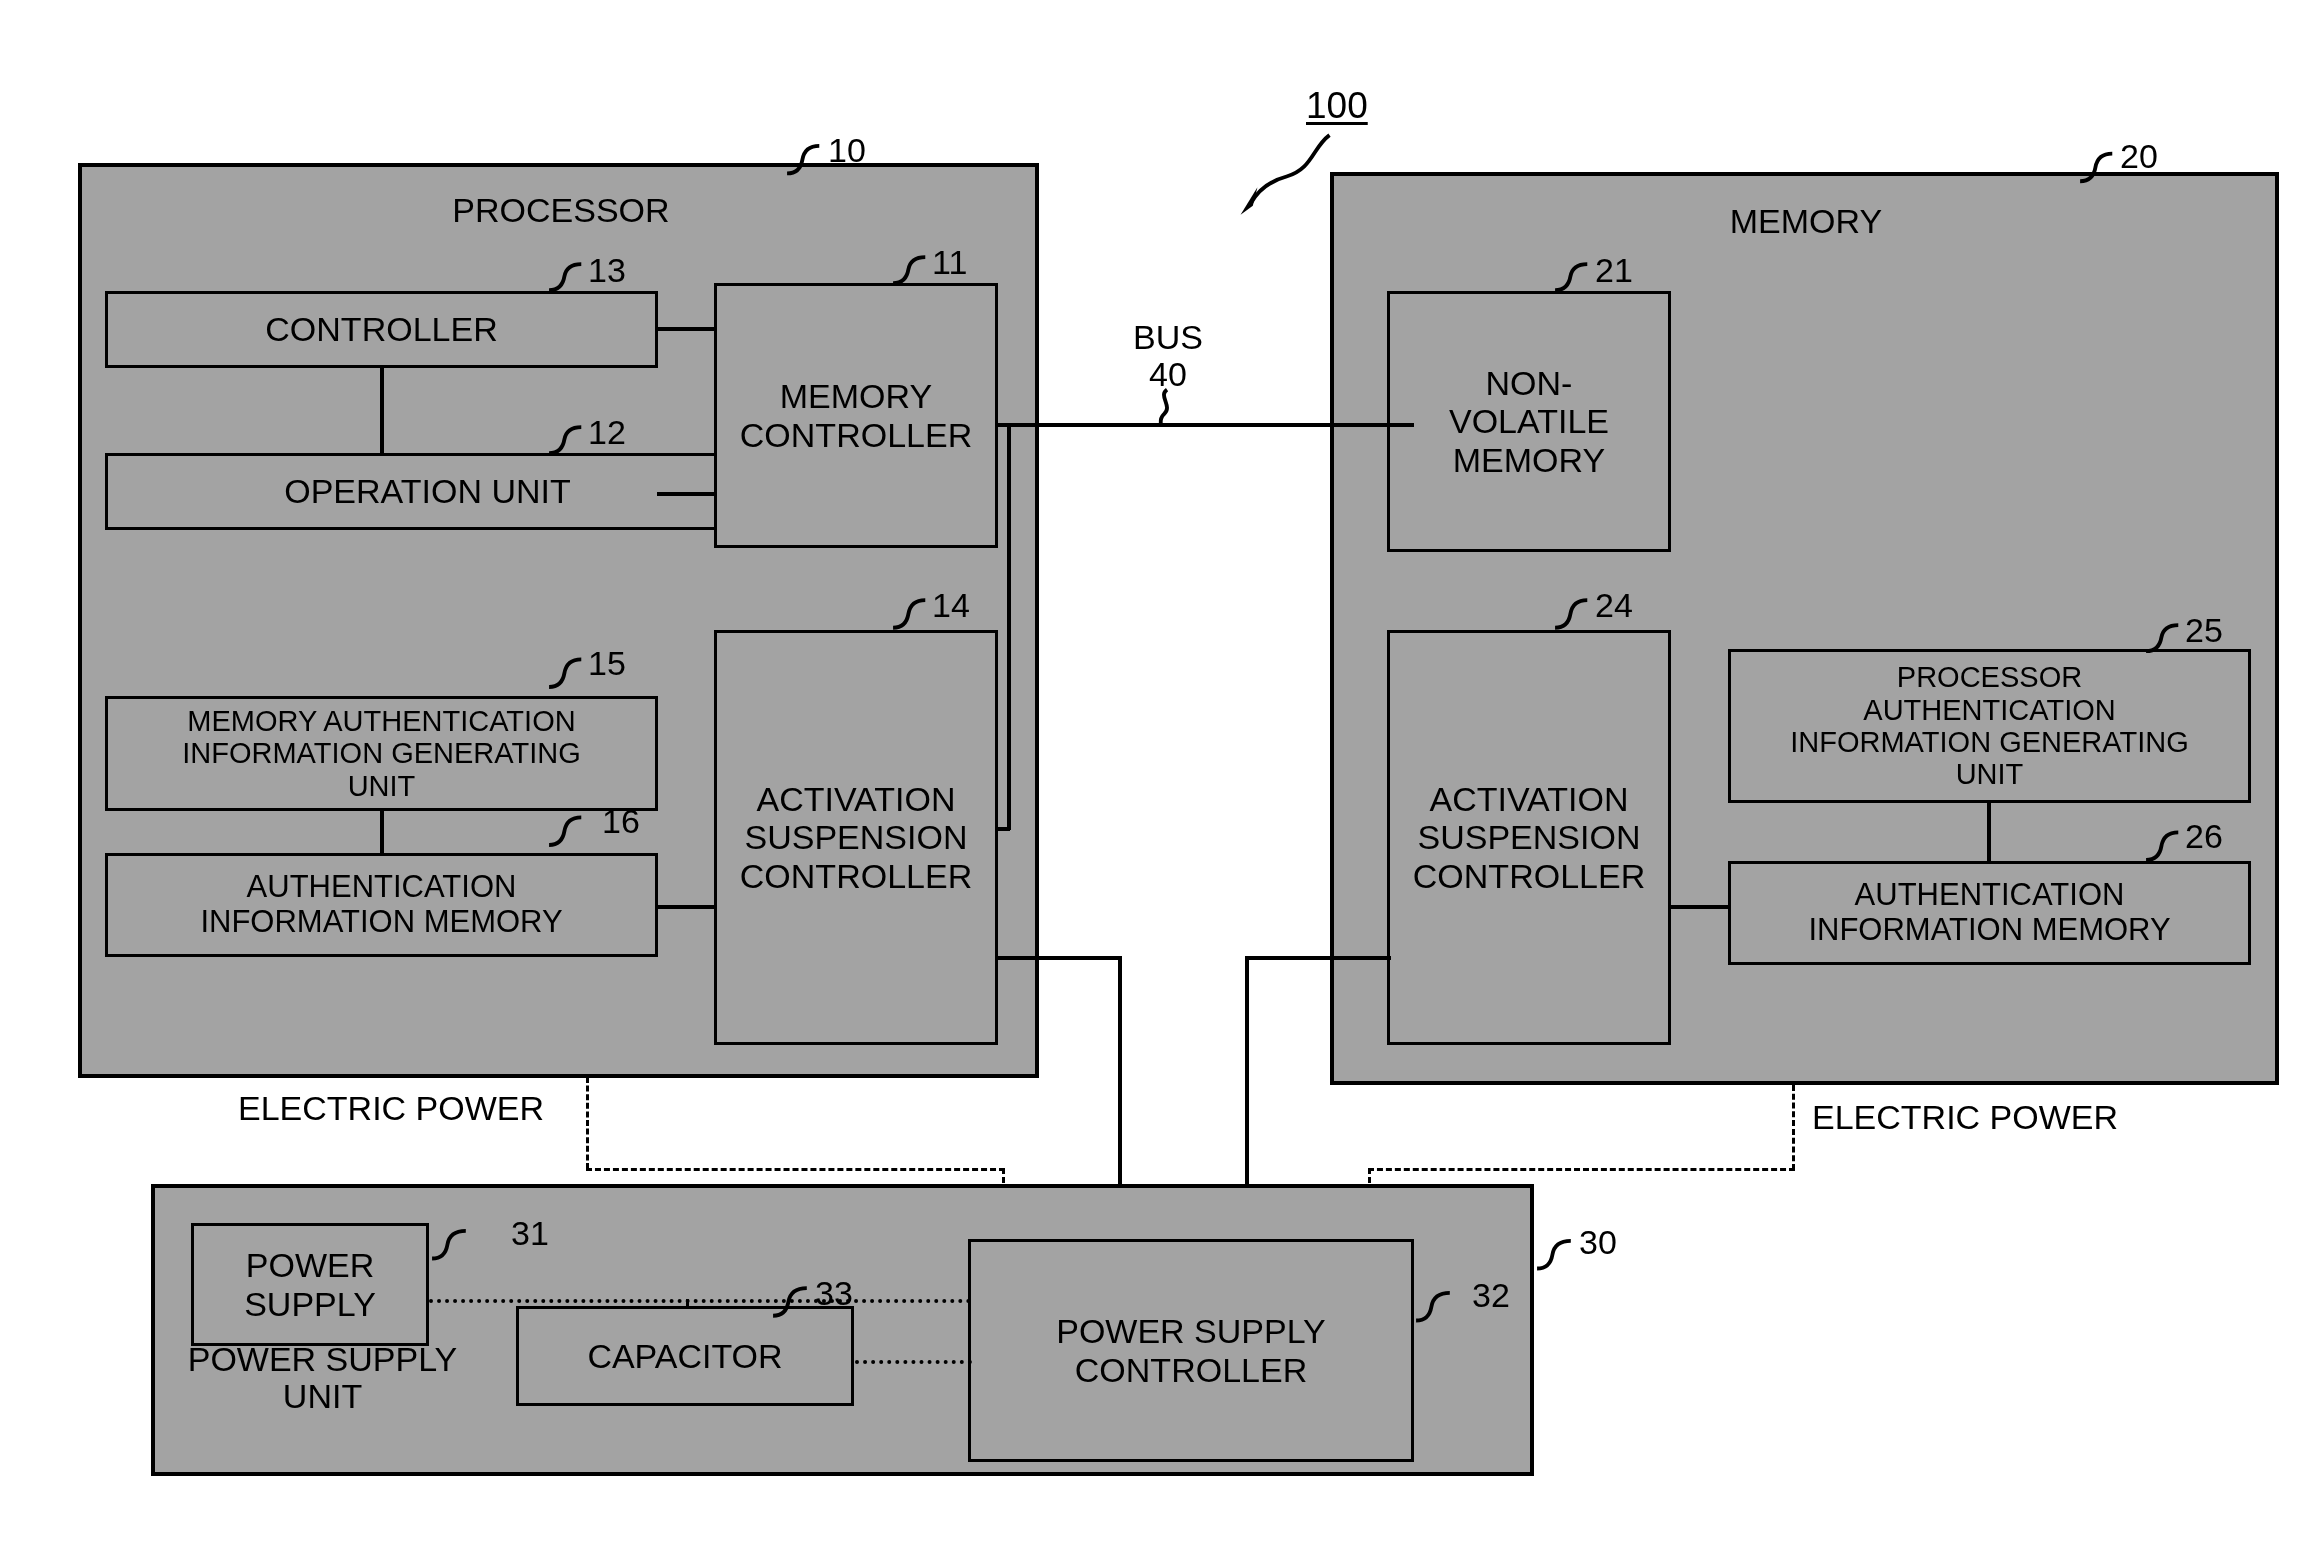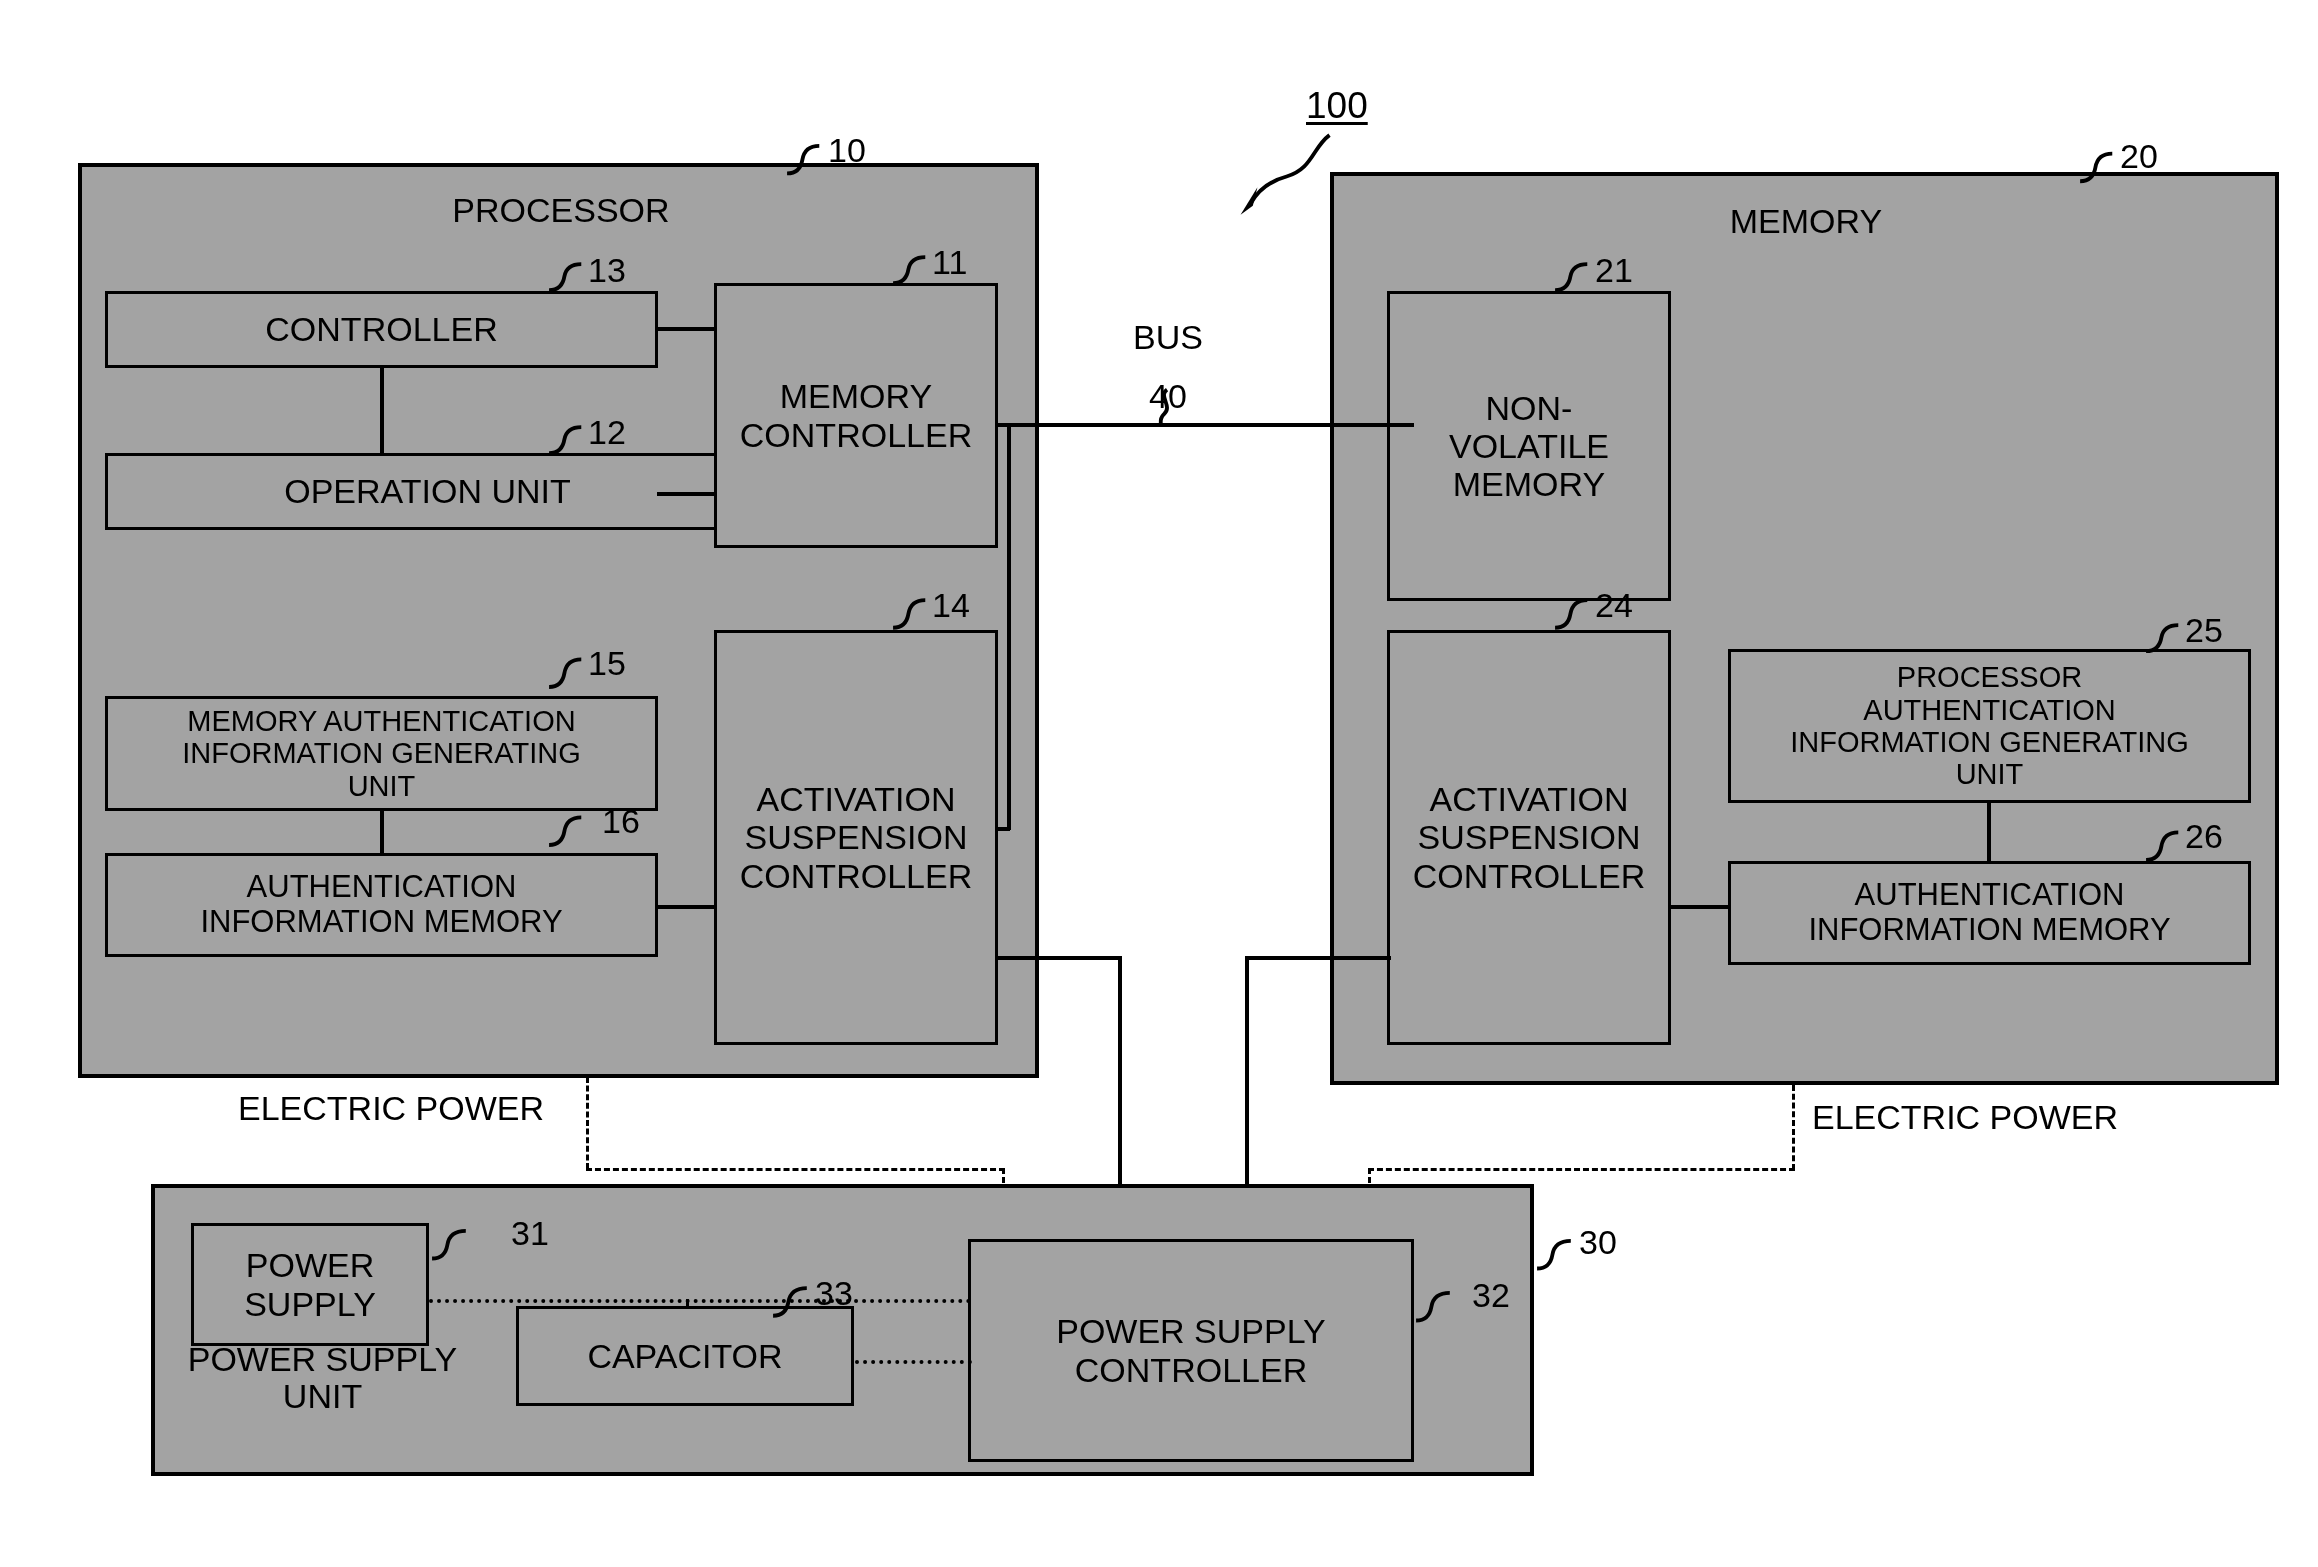--- a/index.html
+++ b/index.html
@@ -174,21 +174,21 @@
   <div class="wire h" style="left:995px; top:423px; width:15.4px;"></div>
   <div class="wire h" style="left:995px; top:827px; width:15.4px;"></div>
 
   <div class="box outer" style="left:1330px; top:172px; width:949px; height:913px; display:block;"></div>
   <div class="cap t44" style="left:1591px; top:203px; width:430px;">MEMORY</div>
   <div class="ref" style="left:2120px; top:137px;">20</div>
   <svg class="leader" style="left:2077px; top:146px; width:69px; height:49px;" viewBox="0 0 90 64" width="69" height="49">
     <path d="M4 46 C16 46 22 40 24 28 C26 16 34 10 46 10" stroke="#000" stroke-width="5" fill="none"></path>
   </svg>
 
-  <div class="box" style="left:1387px; top:291px; width:284px; height:310px;">
+  <div class="box" style="left:1387px; top:291px; width:284px; height:261px;">
     <span class="lbl t44">NON-
 VOLATILE
 MEMORY</span>
   </div>
   <div class="ref" style="left:1595px; top:251px;">21</div>
   <svg class="leader" style="left:1552px; top:258px; width:69px; height:46px;" viewBox="0 0 90 60" width="69" height="46">
     <path d="M4 42 C16 42 22 36 24 24 C26 13 34 8 46 8" stroke="#000" stroke-width="5" fill="none"></path>
   </svg>
 
   <div class="box" style="left:1387px; top:630px; width:284px; height:415px;">
@@ -220,21 +220,21 @@
   <svg class="leader" style="left:2143px; top:826px; width:69px; height:48px;" viewBox="0 0 90 62" width="69" height="48">
     <path d="M4 44 C16 44 22 38 24 26 C26 14 34 8 46 8" stroke="#000" stroke-width="5" fill="none"></path>
   </svg>
 
   <div class="wire v" style="left:1987px; top:802px; height:61px;"></div>
 
   <div class="wire h" style="left:1670px; top:905px; width:60px;"></div>
 
   <div class="wire h" style="left:995px; top:423px; width:419px;"></div>
   <div class="cap t44" style="left:1091px; top:319px; width:154px;">BUS</div>
-  <div class="cap t44" style="left:1091px; top:356px; width:154px;margin-top:22px;">40</div>
+  <div class="cap t44" style="left:1091px; top:356px; width:154px;">40</div>
   <svg class="leader" style="left:1150px; top:388px; width:31px; height:40px;" viewBox="0 0 40 52" width="31" height="40">
     <path d="M22 2 C10 10 30 24 18 34 C12 40 14 44 14 48" stroke="#000" stroke-width="5" fill="none"></path>
   </svg>
 
   <div class="wire v" style="left:1360px; top:423px; height:0px;"></div>
   <div class="wire h" style="left:1360px; top:423px; width:31px;"></div>
 
   <div class="ref underlined" style="left:1306px; top:85px; font-size:37px;">100</div>
   <svg class="leader" style="left:1222px; top:129px; width:123px; height:92px;" viewBox="0 0 160 120" width="123" height="92">
     <path d="M140 8 C118 24 118 52 84 62 C62 68 48 78 38 96" stroke="#000" stroke-width="5" fill="none"></path>

